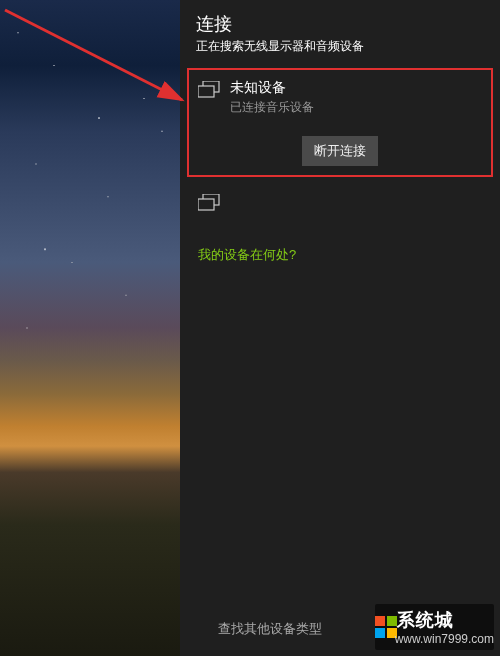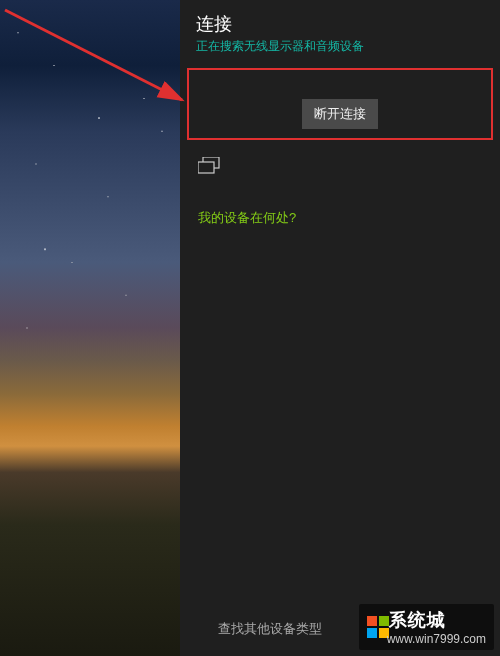--- a/index.html
+++ b/index.html
@@ -61,21 +61,21 @@
     .panel-header {
       padding: 12px 16px 10px 16px;
     }
     .panel-title {
       font-size: 18px;
       font-weight: 400;
       color: #fff;
     }
     .panel-subtitle {
       font-size: 12px;
-      color: #14b8a6;
+      color: #ffffff;
       margin-top: 2px;
     }
     .device-list {
       padding: 4px 8px;
     }
     .device-item {
       padding: 10px 10px 10px 10px;
       display: flex;
       flex-direction: column;
       background: #1f1f1f;
@@ -148,21 +148,21 @@
       z-index: 10;
     }
     .watermark {
       position: absolute;
       right: 6px;
       bottom: 6px;
       display: flex;
       align-items: center;
       gap: 0;
       background: rgba(0,0,0,0.55);
-      padding: 4px 8px;
+      padding: 4px 0;
       border-radius: 2px;
     }
     .watermark-text {
       font-family: "SimHei","Microsoft YaHei",sans-serif;
       font-size: 18px;
       color: #fff;
       font-weight: bold;
       letter-spacing: 1px;
     }
     .watermark-sub {
@@ -189,20 +189,32 @@
 
 <div class="connect-panel">
   <div class="panel-header">
     <div class="panel-title">连接</div>
     <div class="panel-subtitle">正在搜索无线显示器和音频设备</div>
   </div>
 
   <div class="device-list">
 
     <div class="device-item highlighted">
+      <div class="device-row">
+        <span class="device-icon">
+          <svg width="22" height="18" viewBox="0 0 22 18">
+            <rect x="5" y="0" width="16" height="11" stroke="#ccc" stroke-width="1.2" fill="none"></rect>
+            <rect x="0" y="5" width="16" height="11" stroke="#ccc" stroke-width="1.2" fill="#1f1f1f"></rect>
+          </svg>
+        </span>
+        <div class="device-text">
+          <div class="device-name">未知设备</div>
+          <div class="device-status">已连接音乐设备</div>
+        </div>
+      </div>
       <div class="device-actions">
         <button class="disconnect-btn">断开连接</button>
       </div>
     </div>
 
     <div class="device-item">
       <div class="device-row">
         <span class="device-icon">
           <svg width="22" height="18" viewBox="0 0 22 18">
             <rect x="5" y="0" width="16" height="11" stroke="#ccc" stroke-width="1.2" fill="none"></rect>

